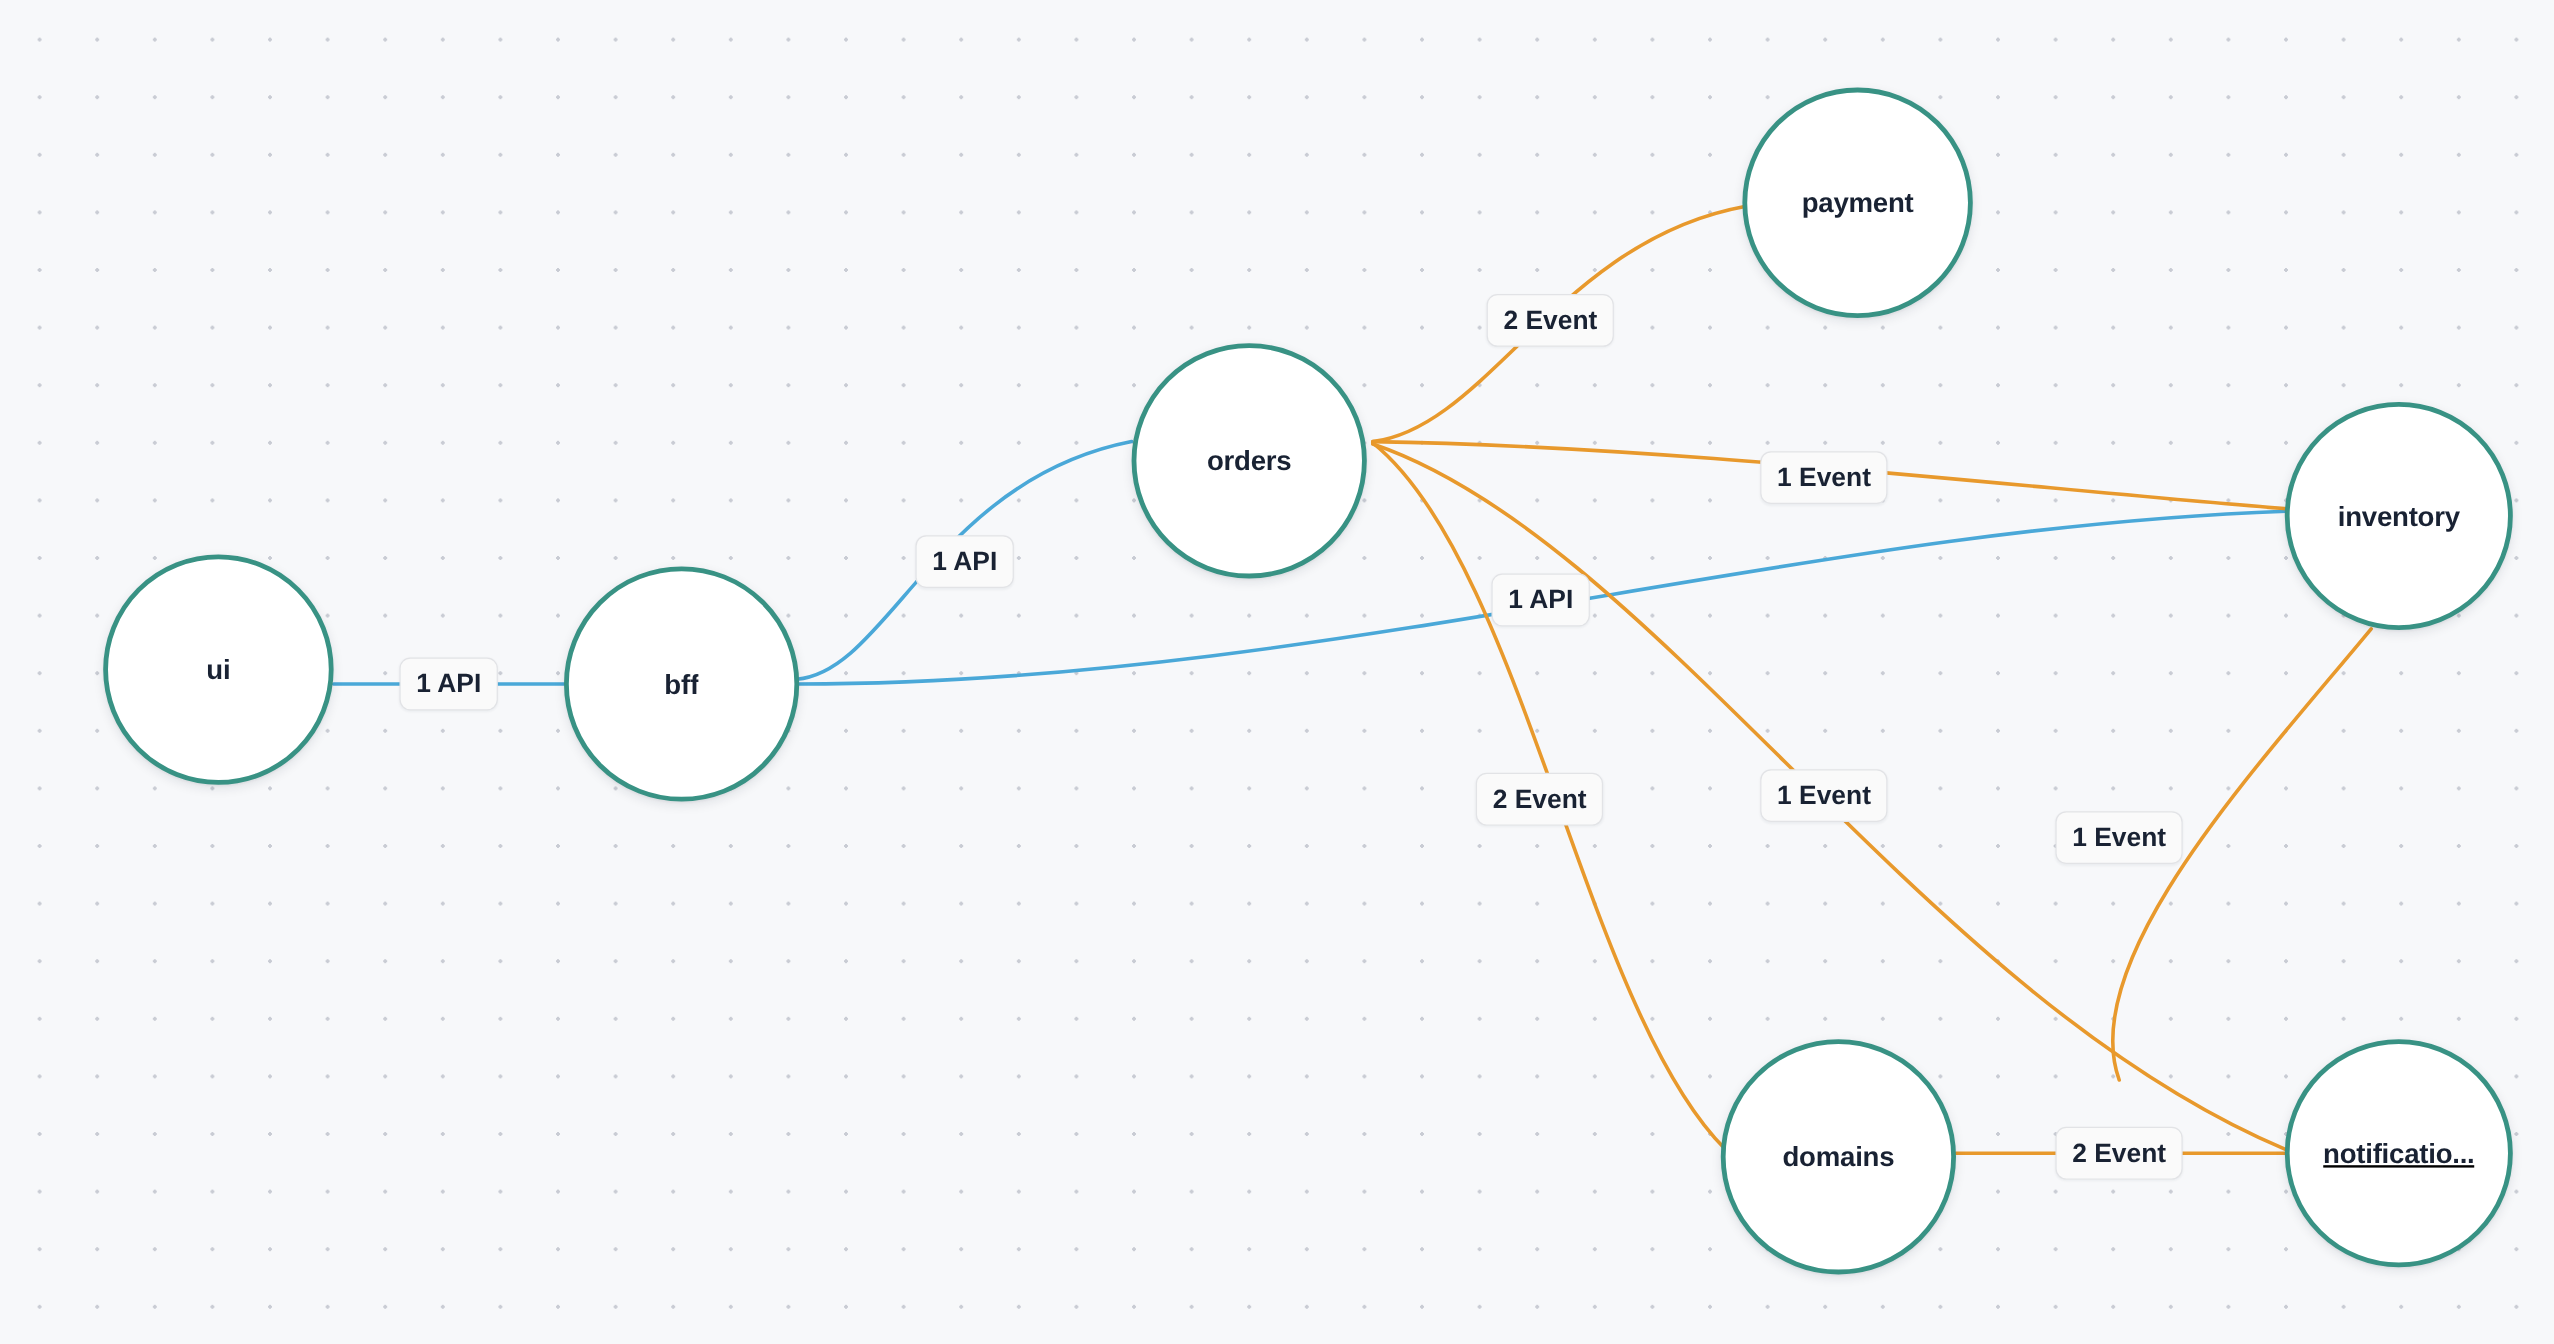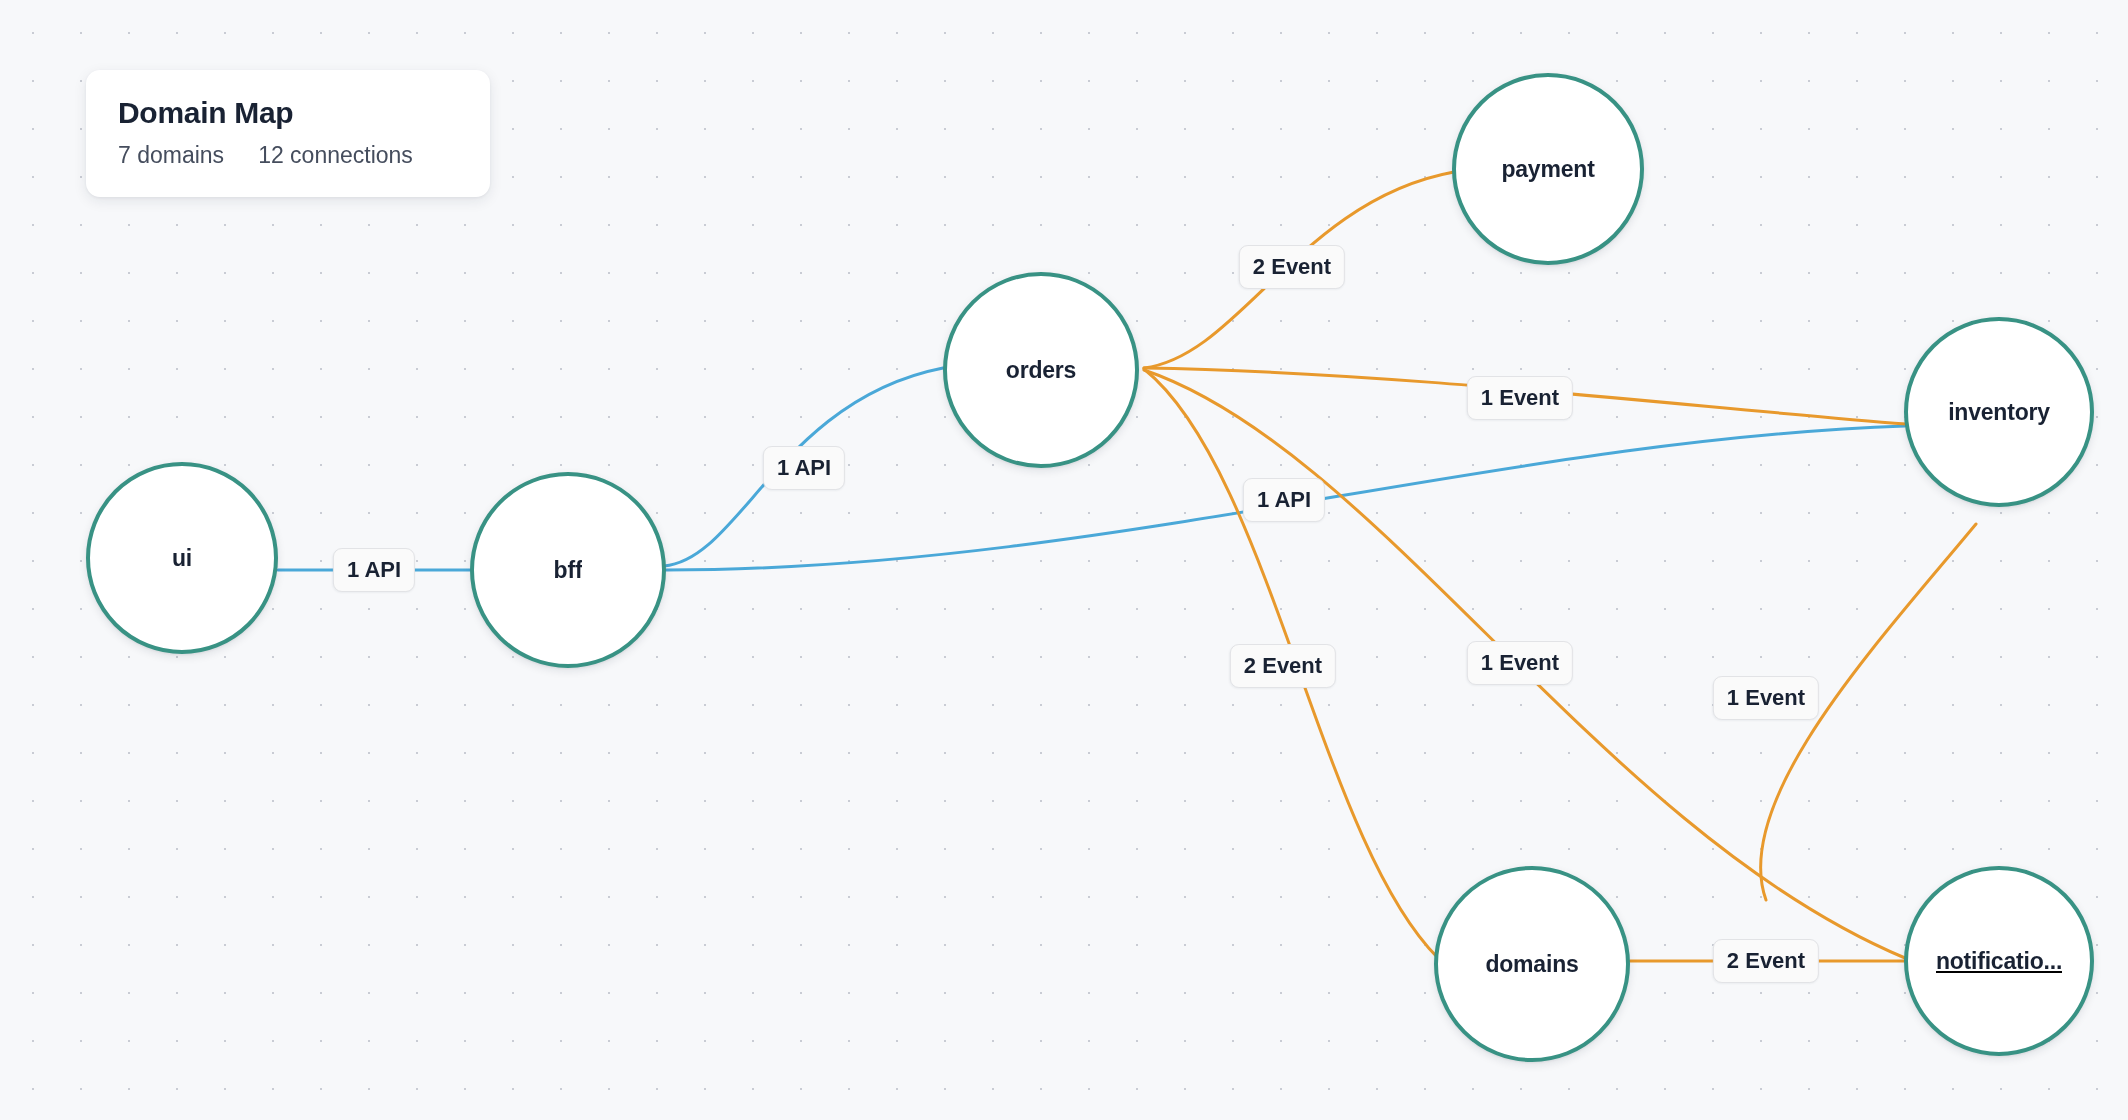--- a/index.html
+++ b/index.html
@@ -123,27 +123,27 @@
       <path d="M 1630 961 L 1905 961" class="edge-path" stroke="#e8992c" stroke-width="3"></path>
     </svg>
 
   <div id="node-layer">
       <div class="graph-node" style="left: 86px; top: 462px; width: 192px; height: 192px; border-color: rgb(56, 146, 132);">
         <span class="node-label">ui</span>
       </div>
       <div class="graph-node" style="left: 470px; top: 472px; width: 196px; height: 196px; border-color: rgb(56, 146, 132);">
         <span class="node-label">bff</span>
       </div>
-      <div class="graph-node" style="left: 943px; top: 272px; width: 196px; height: 196px; border-color: rgb(56, 146, 132);">
+      <div class="graph-node" style="left: 943px; top: 286px; width: 196px; height: 196px; border-color: rgb(56, 146, 132);">
         <span class="node-label">orders</span>
       </div>
       <div class="graph-node" style="left: 1452px; top: 73px; width: 192px; height: 192px; border-color: rgb(56, 146, 132);">
         <span class="node-label">payment</span>
       </div>
-      <div class="graph-node" style="left: 1904px; top: 317px; width: 190px; height: 190px; border-color: rgb(56, 146, 132);">
+      <div class="graph-node" style="left: 1904px; top: 335px; width: 190px; height: 190px; border-color: rgb(56, 146, 132);">
         <span class="node-label">inventory</span>
       </div>
       <div class="graph-node" style="left: 1434px; top: 866px; width: 196px; height: 196px; border-color: rgb(56, 146, 132);">
         <span class="node-label">domains</span>
       </div>
       <div class="graph-node" style="left: 1904px; top: 866px; width: 190px; height: 190px; border-color: rgb(56, 146, 132); text-decoration: underline;">
         <span class="node-label">notificatio...</span>
       </div>
     </div>
   <div id="edge-label-layer">
@@ -151,21 +151,14 @@
       <div class="edge-label" style="left: 804px; top: 468px;">1 API</div>
       <div class="edge-label" style="left: 1284px; top: 500px;">1 API</div>
       <div class="edge-label" style="left: 1292px; top: 267px;">2 Event</div>
       <div class="edge-label" style="left: 1520px; top: 398px;">1 Event</div>
       <div class="edge-label" style="left: 1283px; top: 666px;">2 Event</div>
       <div class="edge-label" style="left: 1520px; top: 663px;">1 Event</div>
       <div class="edge-label" style="left: 1766px; top: 698px;">1 Event</div>
       <div class="edge-label" style="left: 1766px; top: 961px;">2 Event</div>
     </div>
 
-  <div id="legend-card">
-    <div id="legend-title">Domain Map</div>
-    <div id="legend-stats">
-      <span>7 domains</span>
-      <span>12 connections</span>
-    </div>
-  </div>
 
 </div>
 
 </body></html>

